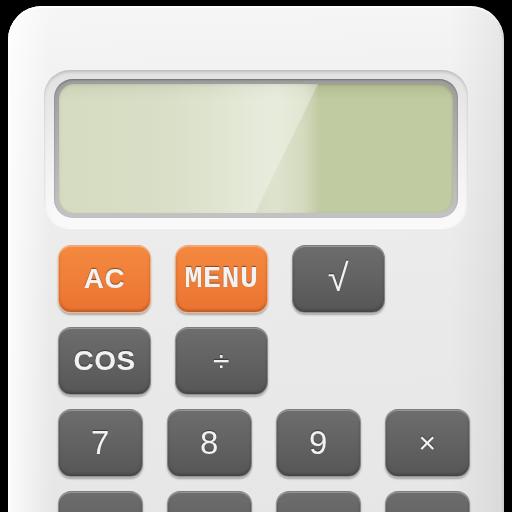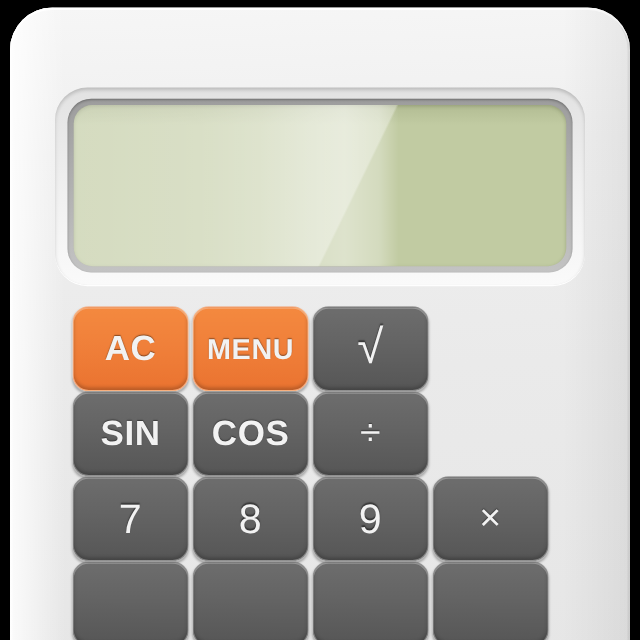--- a/index.html
+++ b/index.html
@@ -141,21 +141,22 @@
   
   .keypad {
     position: absolute;
     left: 50px;
     top: 239px;
     width: 412px;
   }
 
   .key-row {
     display: flex;
-    gap: 3px;
+    gap: 24px;
+    margin-bottom: 14px;
   }
 
   .key {
     position: relative;
     width: 93px;
     height: 68px;
     border-radius: 13px;
     display: flex;
     align-items: center;
     justify-content: center;
@@ -177,21 +178,21 @@
   .key.dark {
     background: linear-gradient(180deg, #6d6d6d 0%, #646464 42%, #565656 100%);
     border-color: rgba(255,255,255,0.24);
   }
 
   .key.orange {
     background: linear-gradient(180deg, #f4893f 0%, #f0803a 45%, #ea7330 100%);
     border-color: rgba(255,255,255,0.34);
   }
 
-  .key .label-sm { font-size: 23px; }
+  .key .label-sm { font-size: 30px; font-family: Liberation Mono, monospace; }
   .key .label-md { font-size: 28px; }
   .key .label-lg { font-size: 33px; font-weight: normal; }
   .key .label-op { font-size: 30px; font-weight: normal; }
 
   
   .radical {
     font-size: 38px;
     font-weight: normal;
     line-height: 1;
     transform: translateY(-1px);
@@ -239,23 +240,20 @@
         <div class="key orange">
           <span class="label-sm">MENU</span>
         </div>
         <div class="key dark">
           <span class="radical">√</span>
         </div>
       </div>
 
       <div class="key-row">
         <div class="key dark">
-          <span class="label-md">SIN</span>
-        </div>
-        <div class="key dark">
           <span class="label-md">COS</span>
         </div>
         <div class="key dark">
           <span class="label-op">÷</span>
         </div>
       </div>
 
       <div class="key-row">
         <div class="key dark">
           <span class="label-lg">7</span>

